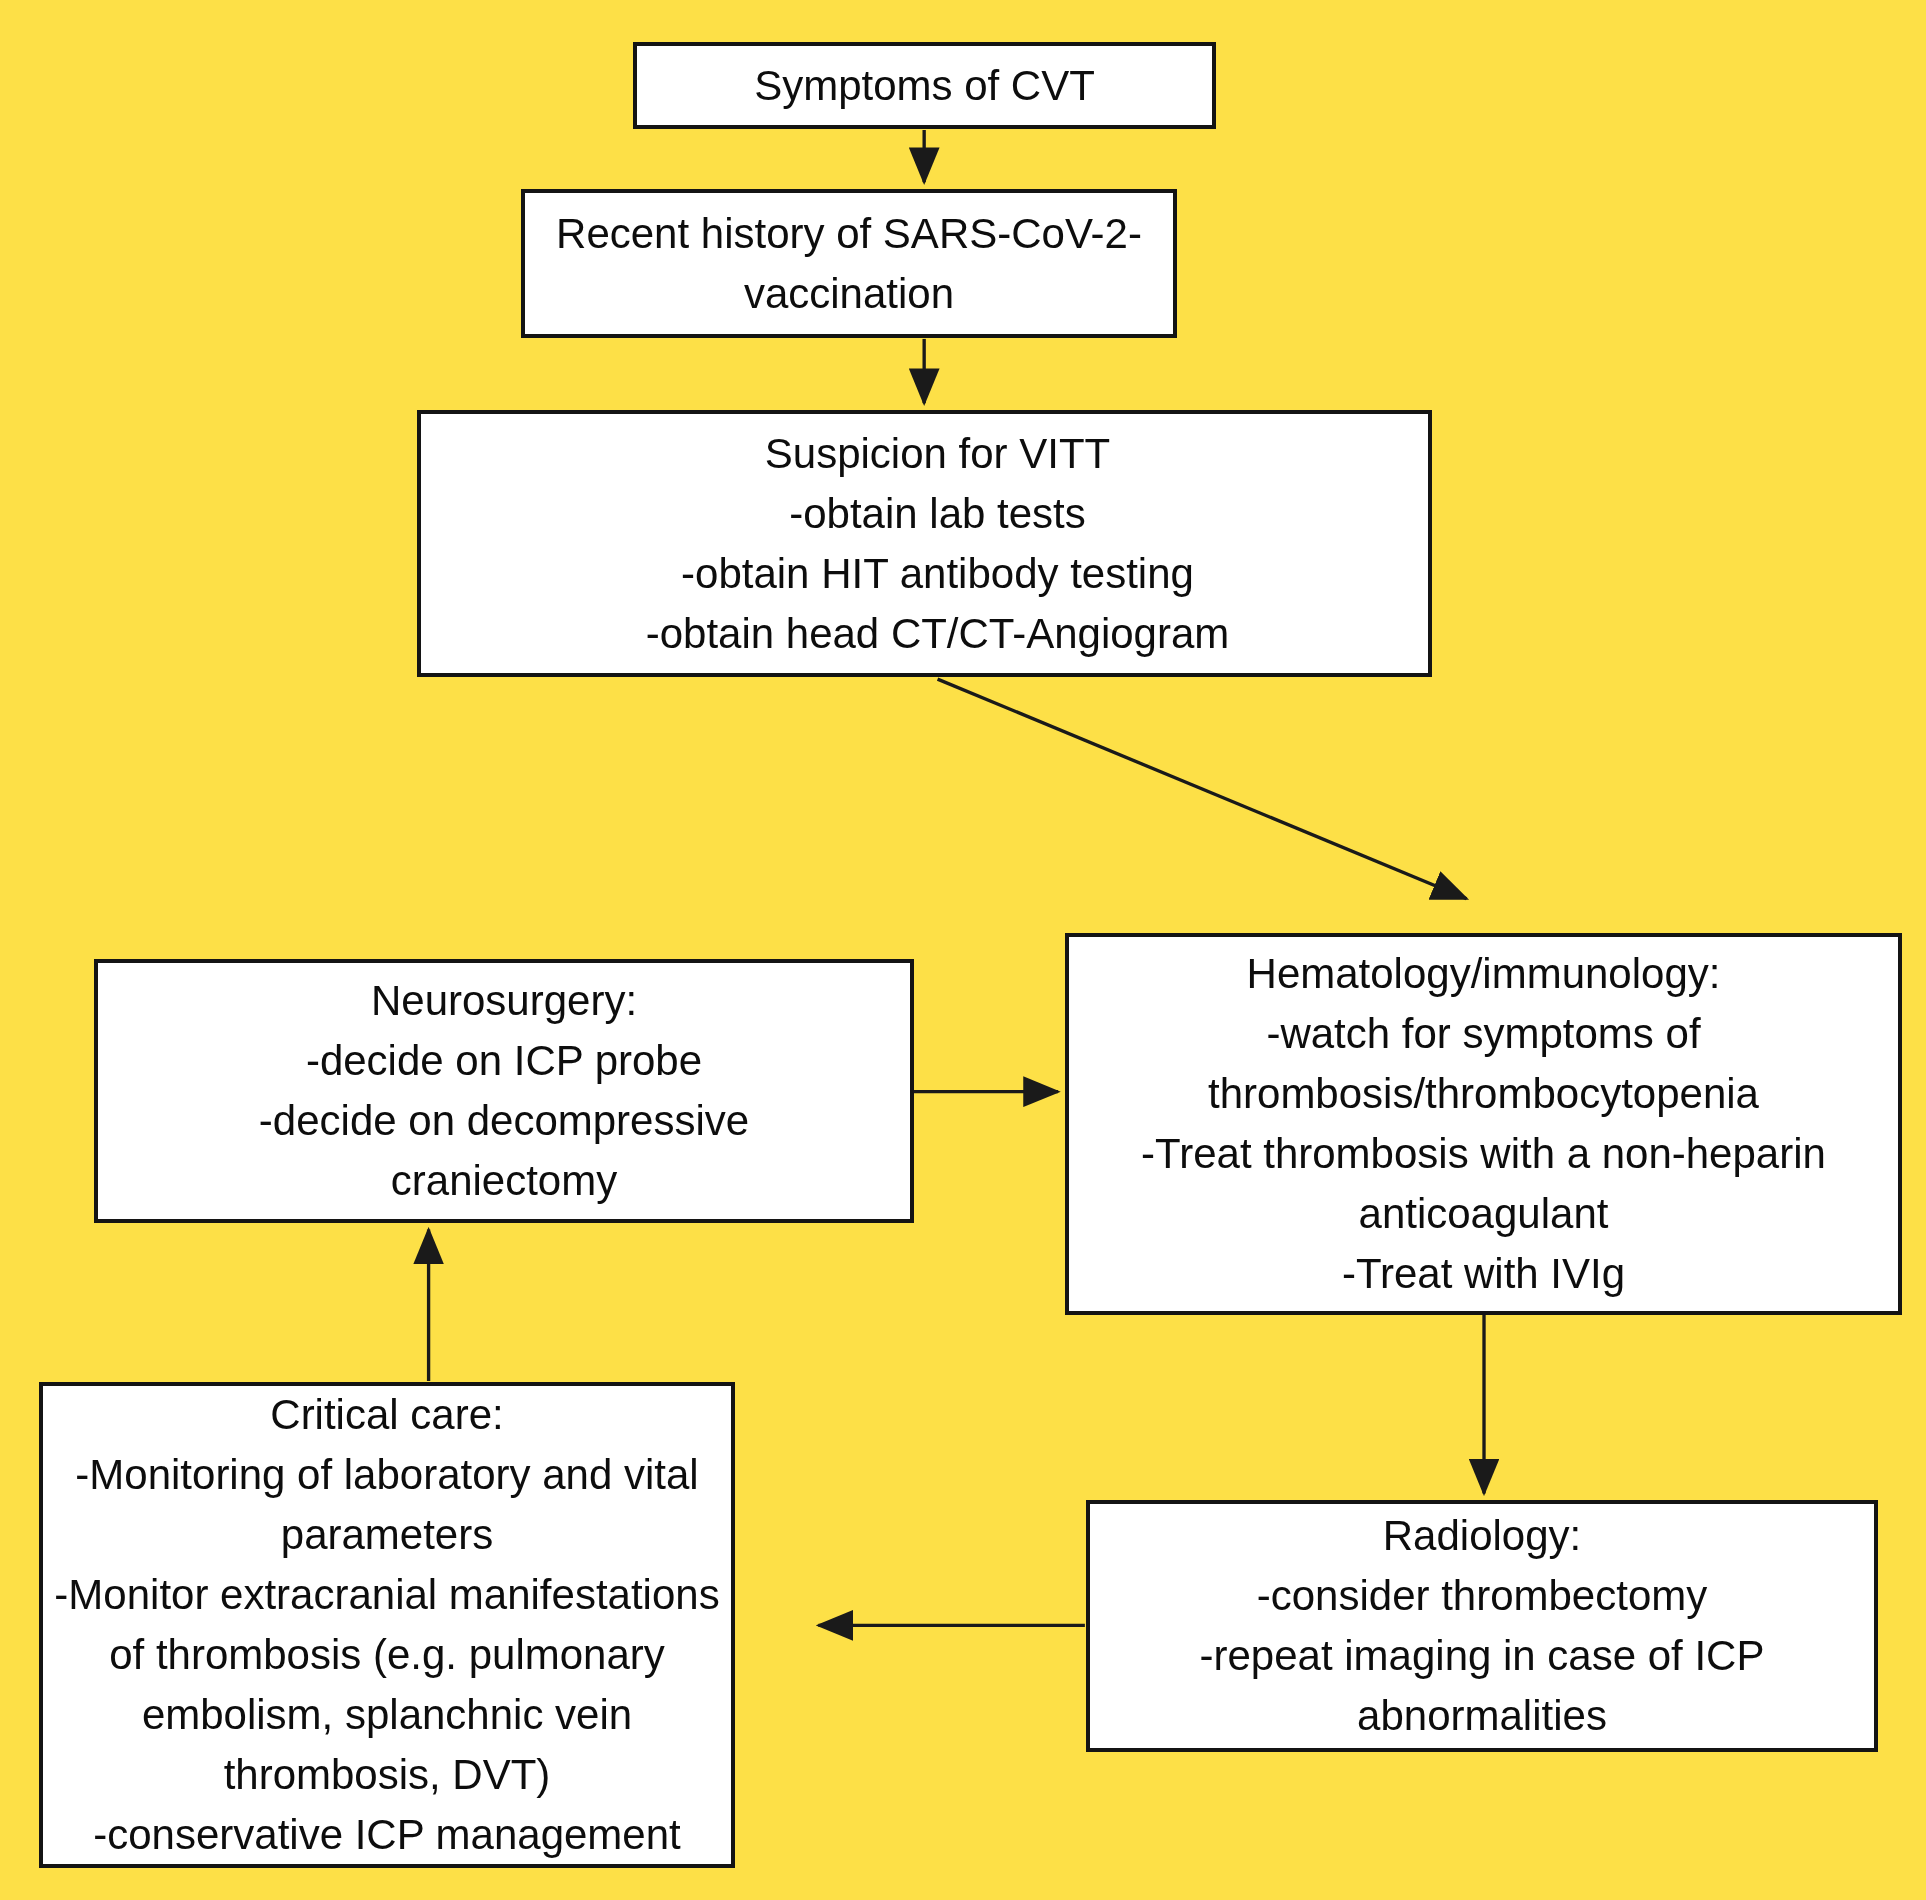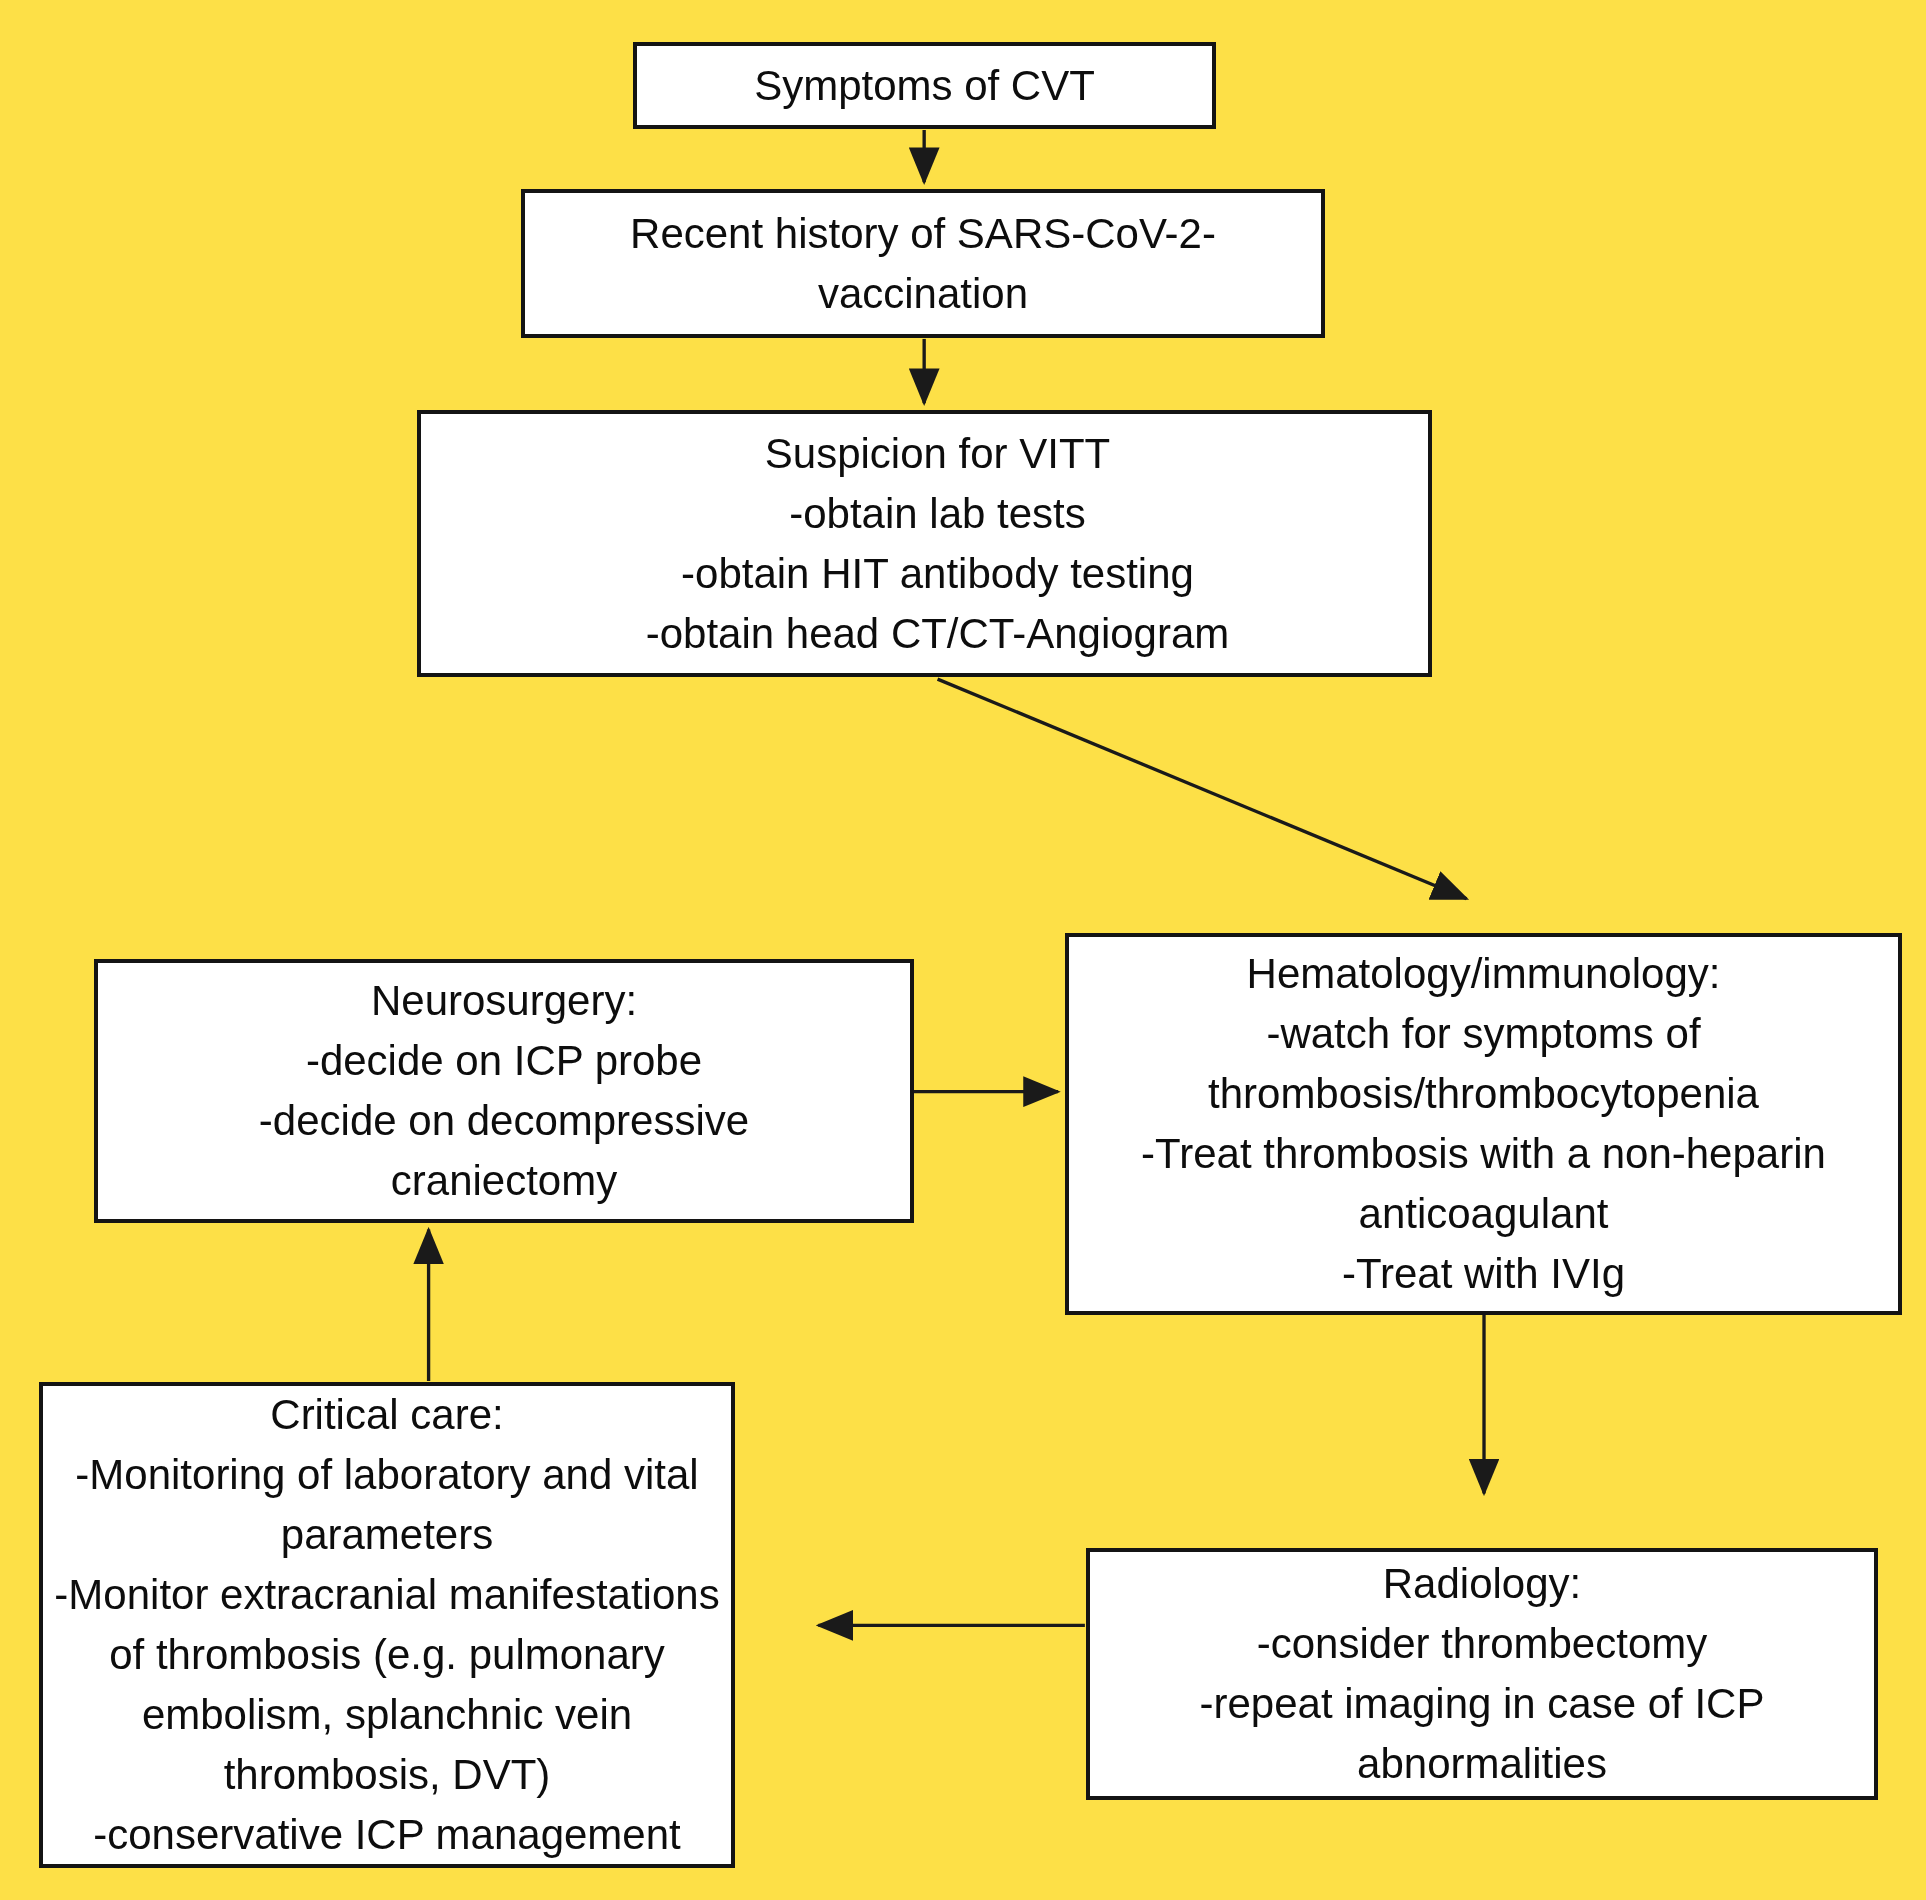--- a/index.html
+++ b/index.html
@@ -69,21 +69,21 @@
 
     <line x1="1620" y1="2427" x2="1222" y2="2427" marker-end="url(#ah)"></line>
 
     <line x1="640" y1="2062" x2="640" y2="1836" marker-end="url(#ah)"></line>
   </svg>
 
   <div class="node" style="left:633px; top:42px; width:583px; height:87px;">
     <span class="node-text">Symptoms of CVT</span>
   </div>
 
-  <div class="node" style="left:521px; top:189px; width:804px; height:149px;">
+  <div class="node" style="left:521px; top:189px; width:656px; height:149px;">
     <span class="node-text">Recent history of SARS-CoV-2-
 vaccination</span>
   </div>
 
   <div class="node" style="left:417px; top:410px; width:1015px; height:267px;padding-left:26px;">
     <span class="node-text">Suspicion for VITT
 -obtain lab tests
 -obtain HIT antibody testing
 -obtain head CT/CT-Angiogram</span>
   </div>
@@ -97,21 +97,21 @@
 -Treat with IVIg</span>
   </div>
 
   <div class="node" style="left:94px; top:959px; width:820px; height:264px;">
     <span class="node-text">Neurosurgery:
 -decide on ICP probe
 -decide on decompressive
 craniectomy</span>
   </div>
 
-  <div class="node" style="left:1086px; top:1500px; width:792px; height:252px;margin-top:48px;">
+  <div class="node" style="left:1086px; top:1500px; width:792px; height:252px;">
     <span class="node-text">Radiology:
 -consider thrombectomy
 -repeat imaging in case of ICP
 abnormalities</span>
   </div>
 
   <div class="node" style="left:39px; top:1382px; width:696px; height:486px;">
     <span class="node-text">Critical care:
 -Monitoring of laboratory and vital
 parameters

